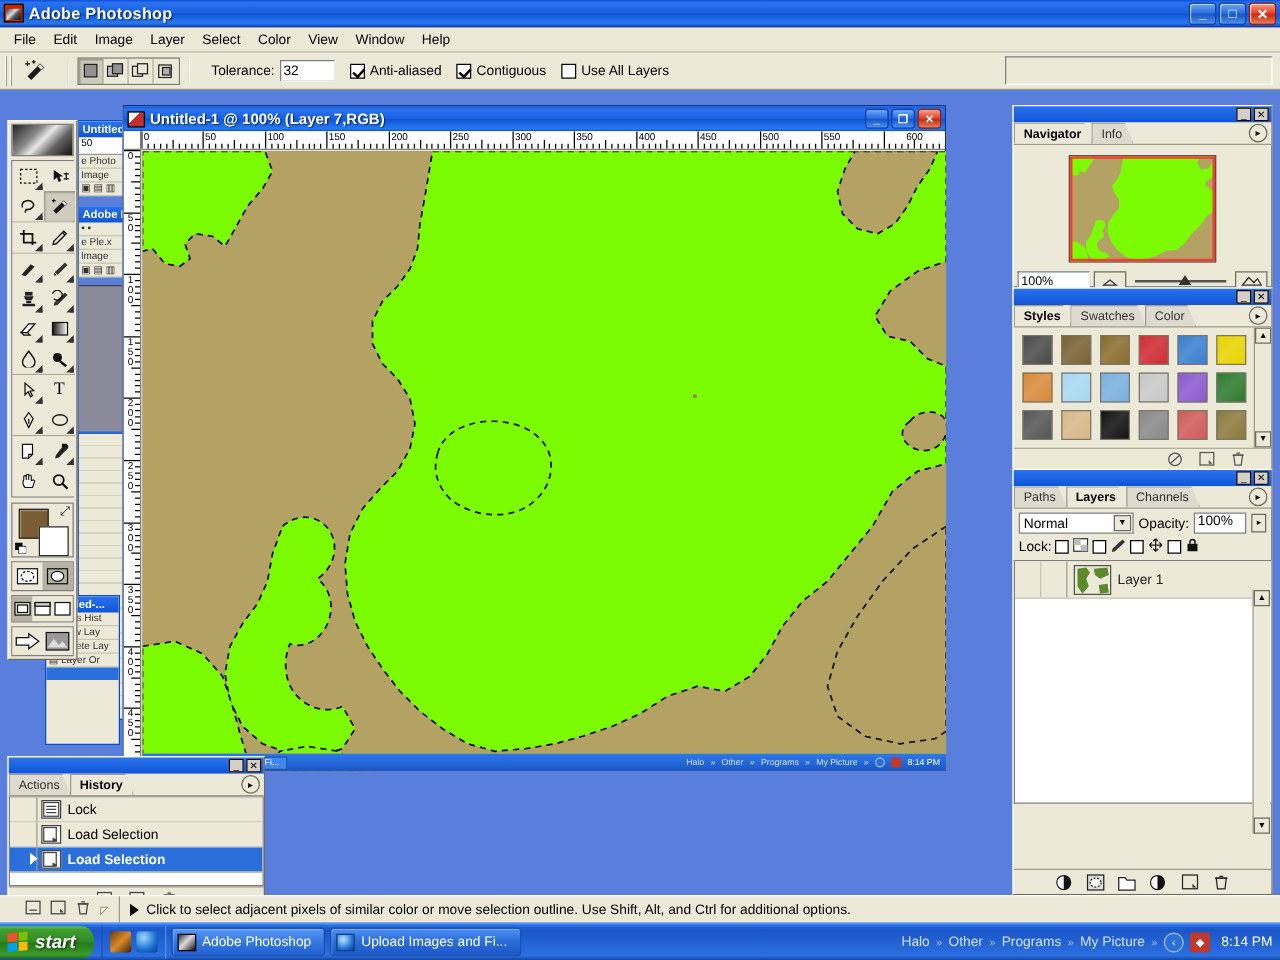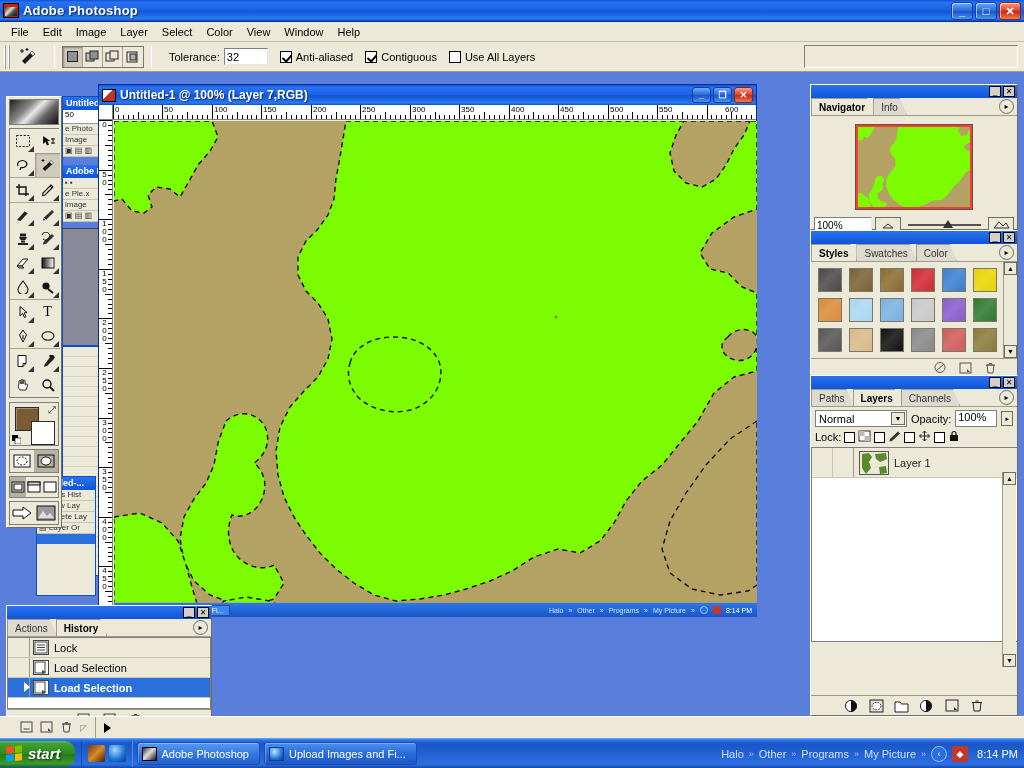--- a/index.html
+++ b/index.html
@@ -1316,20 +1316,21 @@
       </span>
       <span>
         <svg width="13" height="12">
             <path d="M3 3 h7 l-1 8 h-5 z" fill="none" stroke="#444"></path>
             <path d="M2 3 h9 M5 1.5 h3" stroke="#444"></path>
           </svg>
       </span>
       <span style="color:#888;font-size:9px;">◸</span>
     </div>
     <div class="sbarrow"></div>
+    <div class="sbtext">Click to select adjacent pixels of similar color or move selection outline.  Use Shift, Alt, and Ctrl for additional options.</div>
   </div>
 
   <div class="taskbar">
     <div class="startbtn">
       <span class="flag">
         <i style="background:#f34f29"></i>
           <i style="background:#7ebd00"></i>
           <i style="background:#00a3e0"></i>
           <i style="background:#ffb900"></i>
       </span>

